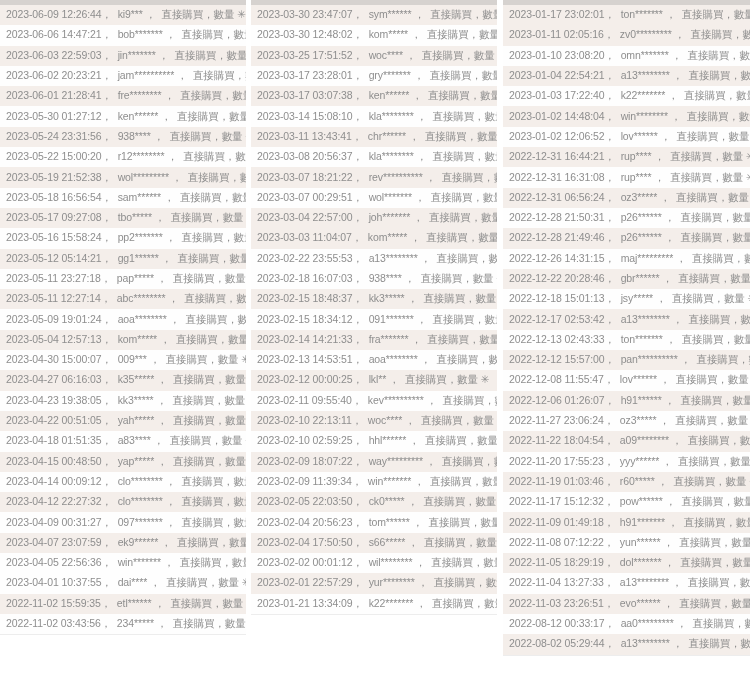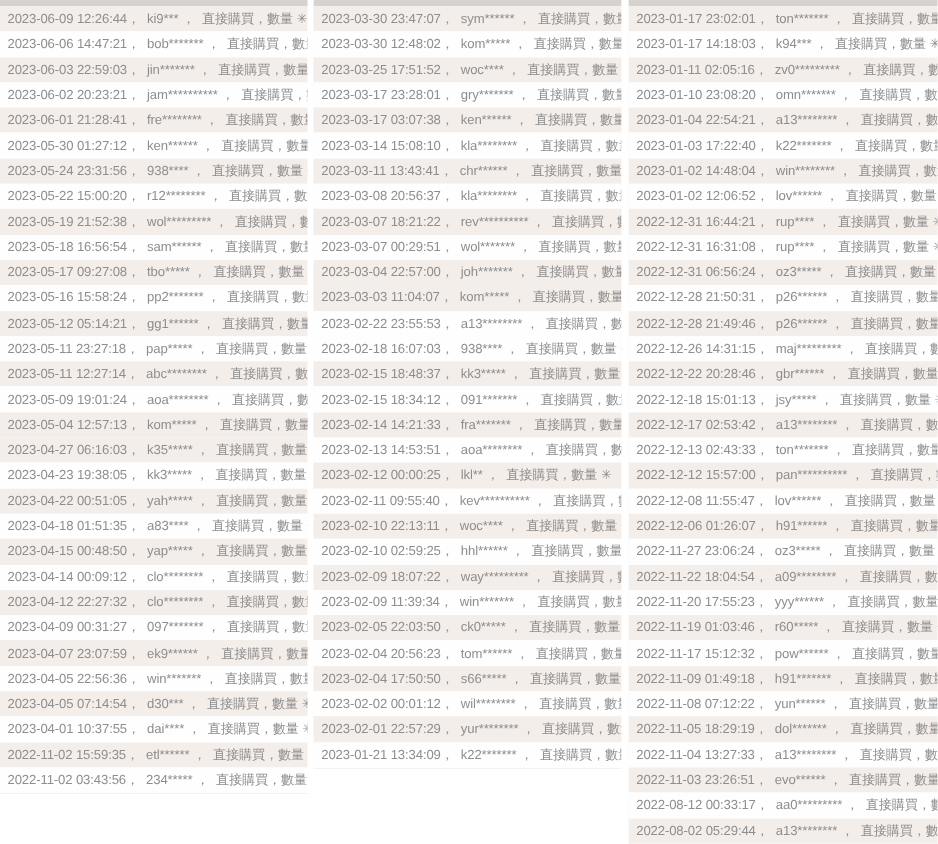--- a/index.html
+++ b/index.html
@@ -53,31 +53,31 @@
       <div class="row plain">2023-05-22 15:00:20，  r12******** ，  直接購買，數量 ✳</div>
       <div class="row shaded">2023-05-19 21:52:38，  wol********* ，  直接購買，數量 ✳</div>
       <div class="row plain">2023-05-18 16:56:54，  sam****** ，  直接購買，數量 ✳</div>
       <div class="row shaded">2023-05-17 09:27:08，  tbo***** ，  直接購買，數量 ✳</div>
       <div class="row plain">2023-05-16 15:58:24，  pp2******* ，  直接購買，數量 ✳</div>
       <div class="row shaded">2023-05-12 05:14:21，  gg1****** ，  直接購買，數量 ✳</div>
       <div class="row plain">2023-05-11 23:27:18，  pap***** ，  直接購買，數量 ✳</div>
       <div class="row shaded">2023-05-11 12:27:14，  abc******** ，  直接購買，數量 ✳</div>
       <div class="row plain">2023-05-09 19:01:24，  aoa******** ，  直接購買，數量 ✳</div>
       <div class="row shaded">2023-05-04 12:57:13，  kom***** ，  直接購買，數量 ✳</div>
+      <div class="row plain">2023-04-30 15:00:07，  009*** ，  直接購買，數量 ✳</div>
       <div class="row shaded">2023-04-27 06:16:03，  k35***** ，  直接購買，數量 ✳</div>
       <div class="row plain">2023-04-23 19:38:05，  kk3***** ，  直接購買，數量 ✳</div>
       <div class="row shaded">2023-04-22 00:51:05，  yah***** ，  直接購買，數量 ✳</div>
       <div class="row plain">2023-04-18 01:51:35，  a83**** ，  直接購買，數量 ✳</div>
       <div class="row shaded">2023-04-15 00:48:50，  yap***** ，  直接購買，數量 ✳</div>
       <div class="row plain">2023-04-14 00:09:12，  clo******** ，  直接購買，數量 ✳</div>
       <div class="row shaded">2023-04-12 22:27:32，  clo******** ，  直接購買，數量 ✳</div>
       <div class="row plain">2023-04-09 00:31:27，  097******* ，  直接購買，數量 ✳</div>
       <div class="row shaded">2023-04-07 23:07:59，  ek9****** ，  直接購買，數量 ✳</div>
       <div class="row plain">2023-04-05 22:56:36，  win******* ，  直接購買，數量 ✳</div>
-      <div class="row shaded">2023-04-05 07:14:54，  d30*** ，  直接購買，數量 ✳</div>
       <div class="row plain">2023-04-01 10:37:55，  dai**** ，  直接購買，數量 ✳</div>
       <div class="row shaded">2022-11-02 15:59:35，  etl****** ，  直接購買，數量 ✳</div>
       <div class="row plain">2022-11-02 03:43:56，  234***** ，  直接購買，數量 ✳</div>
     </div>
   <div class="col col2">
       <div class="row shaded">2023-03-30 23:47:07，  sym****** ，  直接購買，數量 ✳</div>
       <div class="row plain">2023-03-30 12:48:02，  kom***** ，  直接購買，數量 ✳</div>
       <div class="row shaded">2023-03-25 17:51:52，  woc**** ，  直接購買，數量 ✳</div>
       <div class="row plain">2023-03-17 23:28:01，  gry******* ，  直接購買，數量 ✳</div>
       <div class="row shaded">2023-03-17 03:07:38，  ken****** ，  直接購買，數量 ✳</div>
@@ -102,21 +102,20 @@
       <div class="row plain">2023-02-09 11:39:34，  win******* ，  直接購買，數量 ✳</div>
       <div class="row shaded">2023-02-05 22:03:50，  ck0***** ，  直接購買，數量 ✳</div>
       <div class="row plain">2023-02-04 20:56:23，  tom****** ，  直接購買，數量 ✳</div>
       <div class="row shaded">2023-02-04 17:50:50，  s66***** ，  直接購買，數量 ✳</div>
       <div class="row plain">2023-02-02 00:01:12，  wil******** ，  直接購買，數量 ✳</div>
       <div class="row shaded">2023-02-01 22:57:29，  yur******** ，  直接購買，數量 ✳</div>
       <div class="row plain">2023-01-21 13:34:09，  k22******* ，  直接購買，數量 ✳</div>
     </div>
   <div class="col col3">
       <div class="row shaded">2023-01-17 23:02:01，  ton******* ，  直接購買，數量 ✳</div>
-      <div class="row plain">2023-01-17 14:18:03，  k94*** ，  直接購買，數量 ✳</div>
       <div class="row shaded">2023-01-11 02:05:16，  zv0********* ，  直接購買，數量 ✳</div>
       <div class="row plain">2023-01-10 23:08:20，  omn******* ，  直接購買，數量 ✳</div>
       <div class="row shaded">2023-01-04 22:54:21，  a13******** ，  直接購買，數量 ✳</div>
       <div class="row plain">2023-01-03 17:22:40，  k22******* ，  直接購買，數量 ✳</div>
       <div class="row shaded">2023-01-02 14:48:04，  win******** ，  直接購買，數量 ✳</div>
       <div class="row plain">2023-01-02 12:06:52，  lov****** ，  直接購買，數量 ✳</div>
       <div class="row shaded">2022-12-31 16:44:21，  rup**** ，  直接購買，數量 ✳</div>
       <div class="row plain">2022-12-31 16:31:08，  rup**** ，  直接購買，數量 ✳</div>
       <div class="row shaded">2022-12-31 06:56:24，  oz3***** ，  直接購買，數量 ✳</div>
       <div class="row plain">2022-12-28 21:50:31，  p26****** ，  直接購買，數量 ✳</div>

